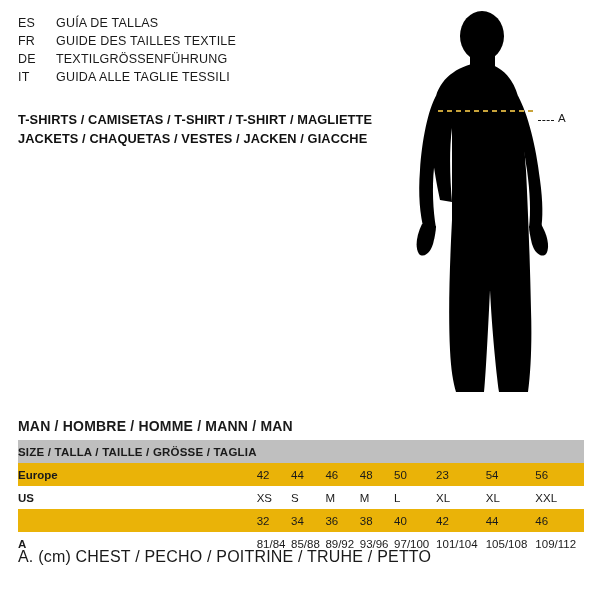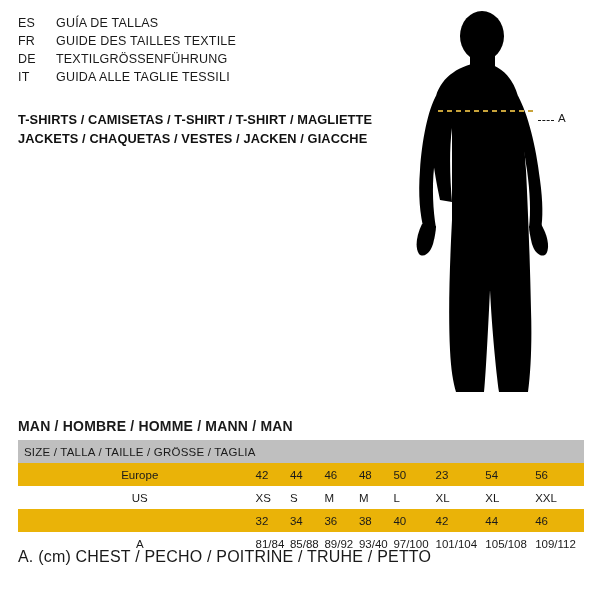--- a/index.html
+++ b/index.html
@@ -104,23 +104,24 @@
     font-size: 11.5px;
   }
   table.size-table td {
     padding: 3px 0 3px 0;
     height: 17px;
     color: #1a1a1a;
     text-align: left;
     white-space: nowrap;
   }
   table.size-table td.lbl {
-    text-align: center;
-    padding-left: 6px;
+    text-align: left;
+    padding-left: 0;
     width: 86px;
+    font-weight: bold;
   }
   tr.head td {
     background: #bfbfbf;
     font-weight: normal;
     letter-spacing: .2px;
   }
   tr.shade td {
     background: #eab308;
   }
   tr.plain td {
@@ -261,21 +262,21 @@
         <td>40</td>
         <td>42</td>
         <td>44</td>
         <td>46</td>
       </tr>
       <tr class="plain">
         <td class="lbl">A</td>
         <td>81/84</td>
         <td>85/88</td>
         <td>89/92</td>
-        <td>93/40</td>
+        <td>93/96</td>
         <td>97/100</td>
         <td>101/104</td>
         <td>105/108</td>
         <td>109/112</td>
       </tr>
     </tbody>
   </table>
 
   <div class="footnote">A. (cm) CHEST / PECHO / POITRINE / TRUHE / PETTO</div>
 

